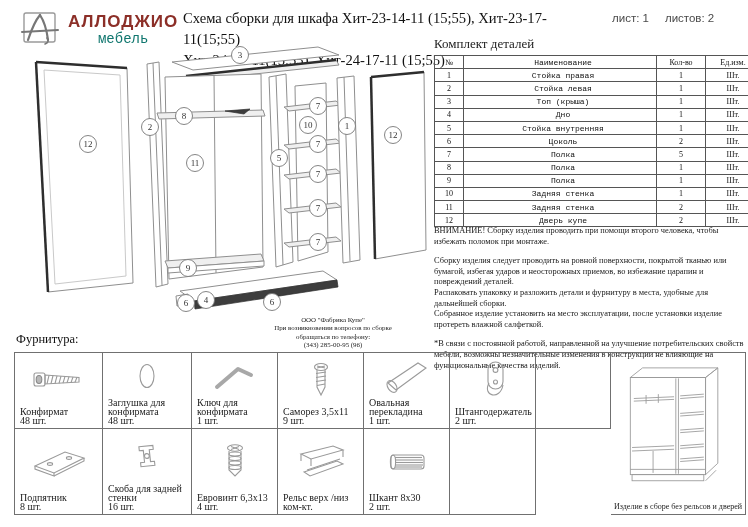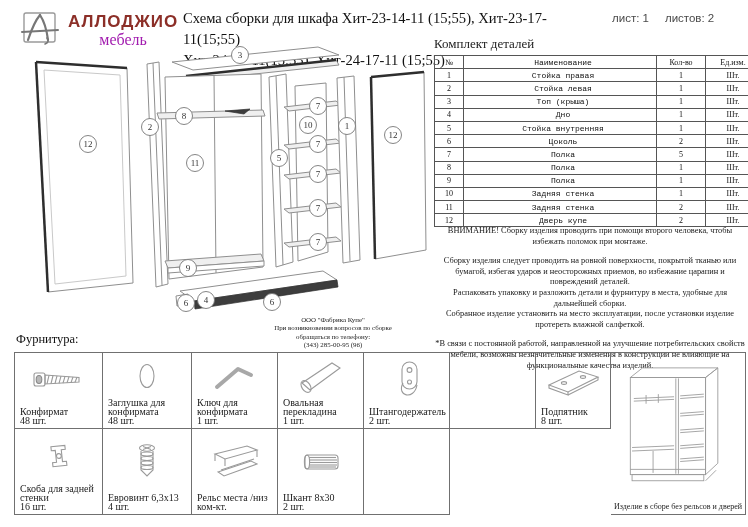--- a/index.html
+++ b/index.html
@@ -4,21 +4,21 @@
 <style>
   html,body{margin:0;padding:0;background:#fff;}
   .page{position:relative;width:748px;height:527px;background:#fff;overflow:hidden;
         font-family:"Liberation Serif",serif;color:#1a1a1a;}
   
   .logo{position:absolute;left:20px;top:8px;display:flex;gap:6px;}
   .logo svg{width:42px;height:40px;}
   .brand{display:flex;flex-direction:column;align-items:center;margin-top:4px;}
   .brand-name{font-family:"Liberation Sans",sans-serif;font-weight:bold;font-size:17px;
               letter-spacing:1px;color:#8c2f28;}
-  .brand-sub{font-family:Liberation Serif, serif;font-size:16px;color:#a21caf;margin-top:-1px;}
+  .brand-sub{font-family:Liberation Mono, monospace;font-size:14px;color:#0f766e;margin-top:-1px;}
   .title{position:absolute;left:183px;top:8px;width:380px;font-size:14.6px;line-height:21px;color:#111;}
   .sheet-info{position:absolute;left:612px;top:12px;font-family:"Liberation Sans",sans-serif;
               font-size:11.5px;color:#4a4a4a;}
   .sheet-info span{margin-right:16px;}
   
   #diagram-svg{position:absolute;left:14px;top:36px;}
   #diagram-svg polygon,#diagram-svg line,#diagram-svg path{stroke:#8f8f8f;fill:#fff;stroke-width:1;}
   #diagram-svg .dark{stroke:#2e2e2e;stroke-width:2.5;fill:none;}
   #diagram-svg .filldark{fill:#3d3d3d;stroke:#2e2e2e;stroke-width:.7;}
   #diagram-svg .slab{fill:#efefef;}
@@ -31,21 +31,21 @@
   .parts-caption{font-size:13px;margin-bottom:3px;color:#222;}
   table.parts-table{border-collapse:collapse;width:310px;font-size:8px;color:#111;table-layout:fixed;}
   table.parts-table th,table.parts-table td{border:1px solid #555;height:12.2px;padding:0 2px;
            font-weight:normal;overflow:hidden;white-space:nowrap;}
   .c0{width:24px;text-align:center;}
   .c1{width:182px;text-align:center;padding-left:8px !important;font-family:Liberation Mono, monospace;}
   .c2{width:44px;text-align:center;}
   .c3{width:50px;text-align:center;}
   
   .notes{position:absolute;left:434px;top:226px;width:312px;font-size:8.4px;line-height:10.6px;color:#181818;}
-  .notes p{margin:0 0 9px 0;white-space:pre-line;text-align:center;}
+  .notes p{margin:0 0 9px 0;white-space:pre-line;}
   
   .hw-label{position:absolute;left:16px;top:332px;font-size:12.5px;color:#111;}
   .hw-grid{position:absolute;left:14px;top:352px;width:731px;height:162px;display:grid;
            grid-template-columns:88px 89px 86px 86px 86px 86px 75px 135px;
            grid-template-rows:76px 86px;border-top:1px solid #707070;border-left:1px solid #707070;}
   .hw-cell{border-right:1px solid #707070;border-bottom:1px solid #707070;display:flex;
            flex-direction:column;overflow:hidden;}
   .hw-icon{flex:1;display:flex;align-items:center;justify-content:center;}
   .hw-icon svg{width:62px;height:44px;stroke:#9a9a9a;fill:none;stroke-width:1.1;}
   .hw-text{padding:0 4px 3px 5px;font-size:10px;line-height:9px;color:#222;}
@@ -402,20 +402,38 @@
         <svg viewBox="0 0 60 44">
           <path d="M12,33 L33,15 L46,21" style="stroke:#a8a8a8;stroke-width:4;stroke-linecap:round;stroke-linejoin:round"></path>
         </svg>
       </div>
       <div class="hw-text">
         <div>Ключ для конфирмата</div>
         <div>1 шт.</div>
       </div>
     </div>
 
+    <div class="hw-cell">
+      <div class="hw-icon">
+        <svg viewBox="0 0 60 44">
+          <ellipse cx="30" cy="9" rx="6.5" ry="3.5"></ellipse>
+          <line x1="26" y1="8" x2="34" y2="10"></line>
+            <line x1="34" y1="8" x2="26" y2="10"></line>
+          <path d="M26,12 L26,29 L30,37 L34,29 L34,12"></path>
+          <line x1="25" y1="15.5" x2="35" y2="14"></line>
+            <line x1="25" y1="19.5" x2="35" y2="18"></line>
+          <line x1="25" y1="23.5" x2="35" y2="22"></line>
+            <line x1="26" y1="27.5" x2="34" y2="26"></line>
+        </svg>
+      </div>
+      <div class="hw-text">
+        <div>Саморез 3,5х11</div>
+        <div>9 шт.</div>
+      </div>
+    </div>
 
     <div class="hw-cell">
       <div class="hw-icon">
         <svg viewBox="0 0 60 44">
           <path d="M11,29 L41,9 L49,14 L19,36 Z"></path>
           <ellipse cx="15" cy="32.5" rx="4.2" ry="6.5" transform="rotate(-34 15 32.5)"></ellipse>
         </svg>
       </div>
       <div class="hw-text">
         <div>Овальная перекладина</div>
@@ -496,21 +514,21 @@
         <svg viewBox="0 0 60 44">
           <polygon points="10,15 42,7 52,11 20,20"></polygon>
           <line x1="10" y1="15" x2="10" y2="22"></line>
           <line x1="20" y1="20" x2="20" y2="27"></line>
           <line x1="52" y1="11" x2="52" y2="18"></line>
           <polygon points="13,33 46,22 52,25 19,37"></polygon>
           <line x1="16" y1="31" x2="49" y2="20"></line>
         </svg>
       </div>
       <div class="hw-text">
-        <div>Рельс места /низ</div>
+        <div>Рельс верх /низ</div>
         <div>ком-кт.</div>
       </div>
     </div>
 
     <div class="hw-cell">
       <div class="hw-icon">
         <svg viewBox="0 0 60 44">
           <rect x="14" y="16" width="33" height="14" rx="3"></rect>
           <ellipse cx="16" cy="23" rx="2.6" ry="7"></ellipse>
           <line x1="18" y1="18.5" x2="45" y2="18.5"></line>

